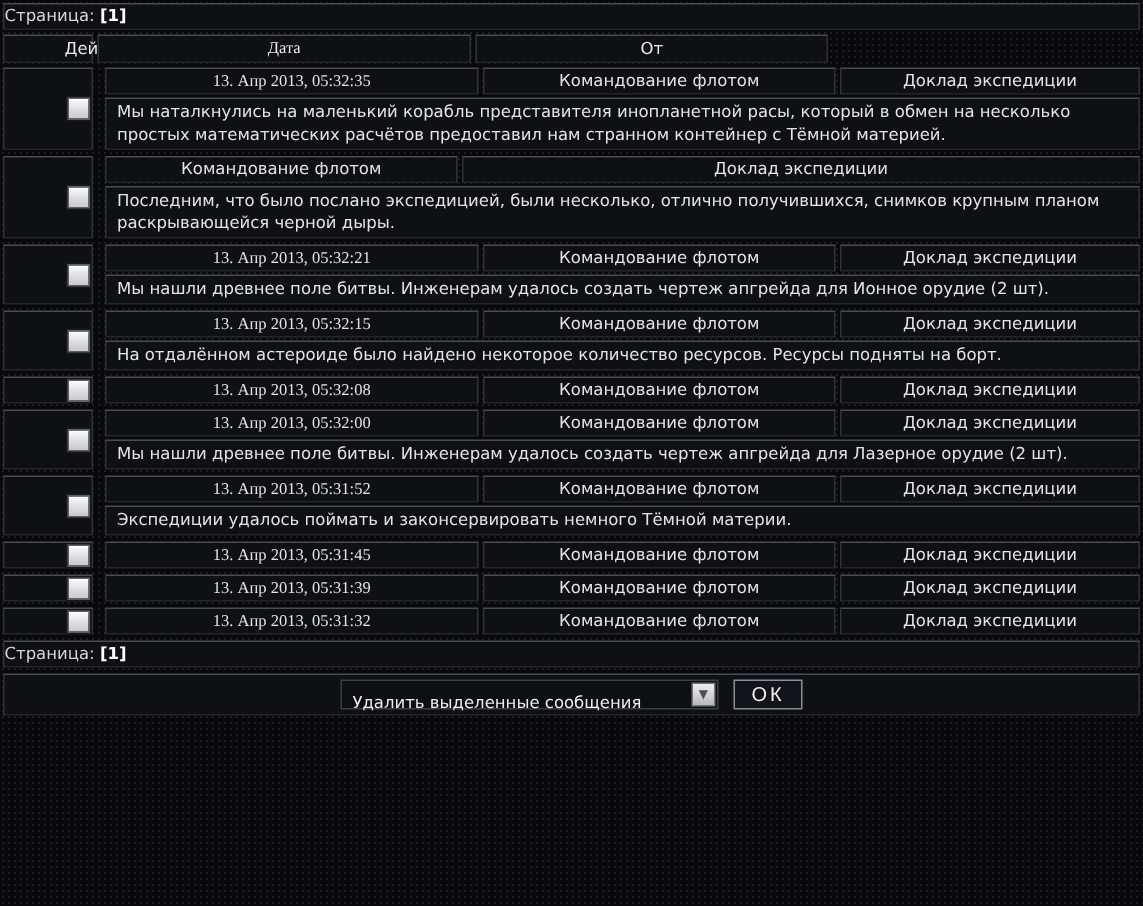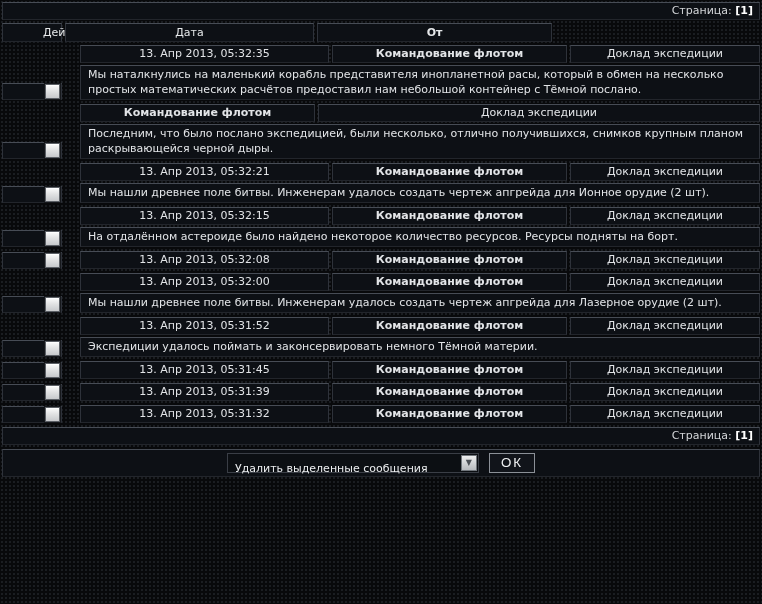--- a/index.html
+++ b/index.html
@@ -21,36 +21,35 @@
 
   .cell {
     background:#0d1015;
     border:1px solid #2e323a;
     border-top-color:#474c55;
     border-bottom-color:#22252b;
   }
 
   .pagebar {
     height:18px; line-height:16px;
-    text-align:right;
     padding-right:6px;
     color:#d4d6d9;
     margin-bottom:3px;
   }
   .pagebar .pagenum { font-weight:bold; color:#ffffff; cursor:pointer; }
 
   .header-row { display:flex; gap:3px; margin-bottom:3px; }
   .hcell { height:19px; line-height:17px; text-align:center; color:#e6e8ea; }
 
   .col-action { width:60px; flex:0 0 60px;padding-left:40px; }
-  .col-date   { width:249px; flex:0 0 249px; }
-  .col-from   { width:235px; flex:0 0 235px;font-weight:bold; }
+  .col-date   { width:249px; flex:0 0 249px;font-family:Liberation Serif, serif; }
+  .col-from   { width:235px; flex:0 0 235px; }
   .col-theme  { flex:1 1 auto; }
 
-  .msg-row { display:flex; gap:18px; margin-bottom:4px;align-items:flex-end; }
+  .msg-row { display:flex; gap:8px; margin-bottom:4px; }
   .action-cell { display:flex; align-items:center; justify-content:center; }
   .row-right { flex:1 1 auto; display:flex; flex-direction:column; gap:2px; min-width:0; }
   .row-head { display:flex; gap:3px; }
   .meta-cell { height:18px; line-height:16px; text-align:center; white-space:nowrap; overflow:hidden; }
   .msg-cell { padding:1px 7px 2px 7px; line-height:15px; text-align:left; }
 
   .checkbox {
     width:15px; height:15px;
     background:linear-gradient(#fcfcfc, #e2e3e4 45%, #c7c9cc);
     border:1px solid #5c6066;
@@ -112,21 +111,21 @@
     <div class="msg-row">
       <div class="cell action-cell col-action">
         <div class="checkbox"></div>
       </div>
       <div class="row-right">
         <div class="row-head">
           <div class="cell meta-cell col-date">13. Апр 2013, 05:32:35</div>
           <div class="cell meta-cell col-from">Командование флотом</div>
           <div class="cell meta-cell col-theme">Доклад экспедиции</div>
         </div>
-        <div class="cell msg-cell">Мы наталкнулись на маленький корабль представителя инопланетной расы, который в обмен на несколько простых математических расчётов предоставил нам небольшой контейнер с Тёмной послано.</div>
+        <div class="cell msg-cell">Мы наталкнулись на маленький корабль представителя инопланетной расы, который в обмен на несколько простых математических расчётов предоставил нам странном контейнер с Тёмной материей.</div>
       </div>
     </div>
 
     <div class="msg-row">
       <div class="cell action-cell col-action">
         <div class="checkbox"></div>
       </div>
       <div class="row-right">
         <div class="row-head">
           <div class="cell meta-cell col-from">Командование флотом</div>

